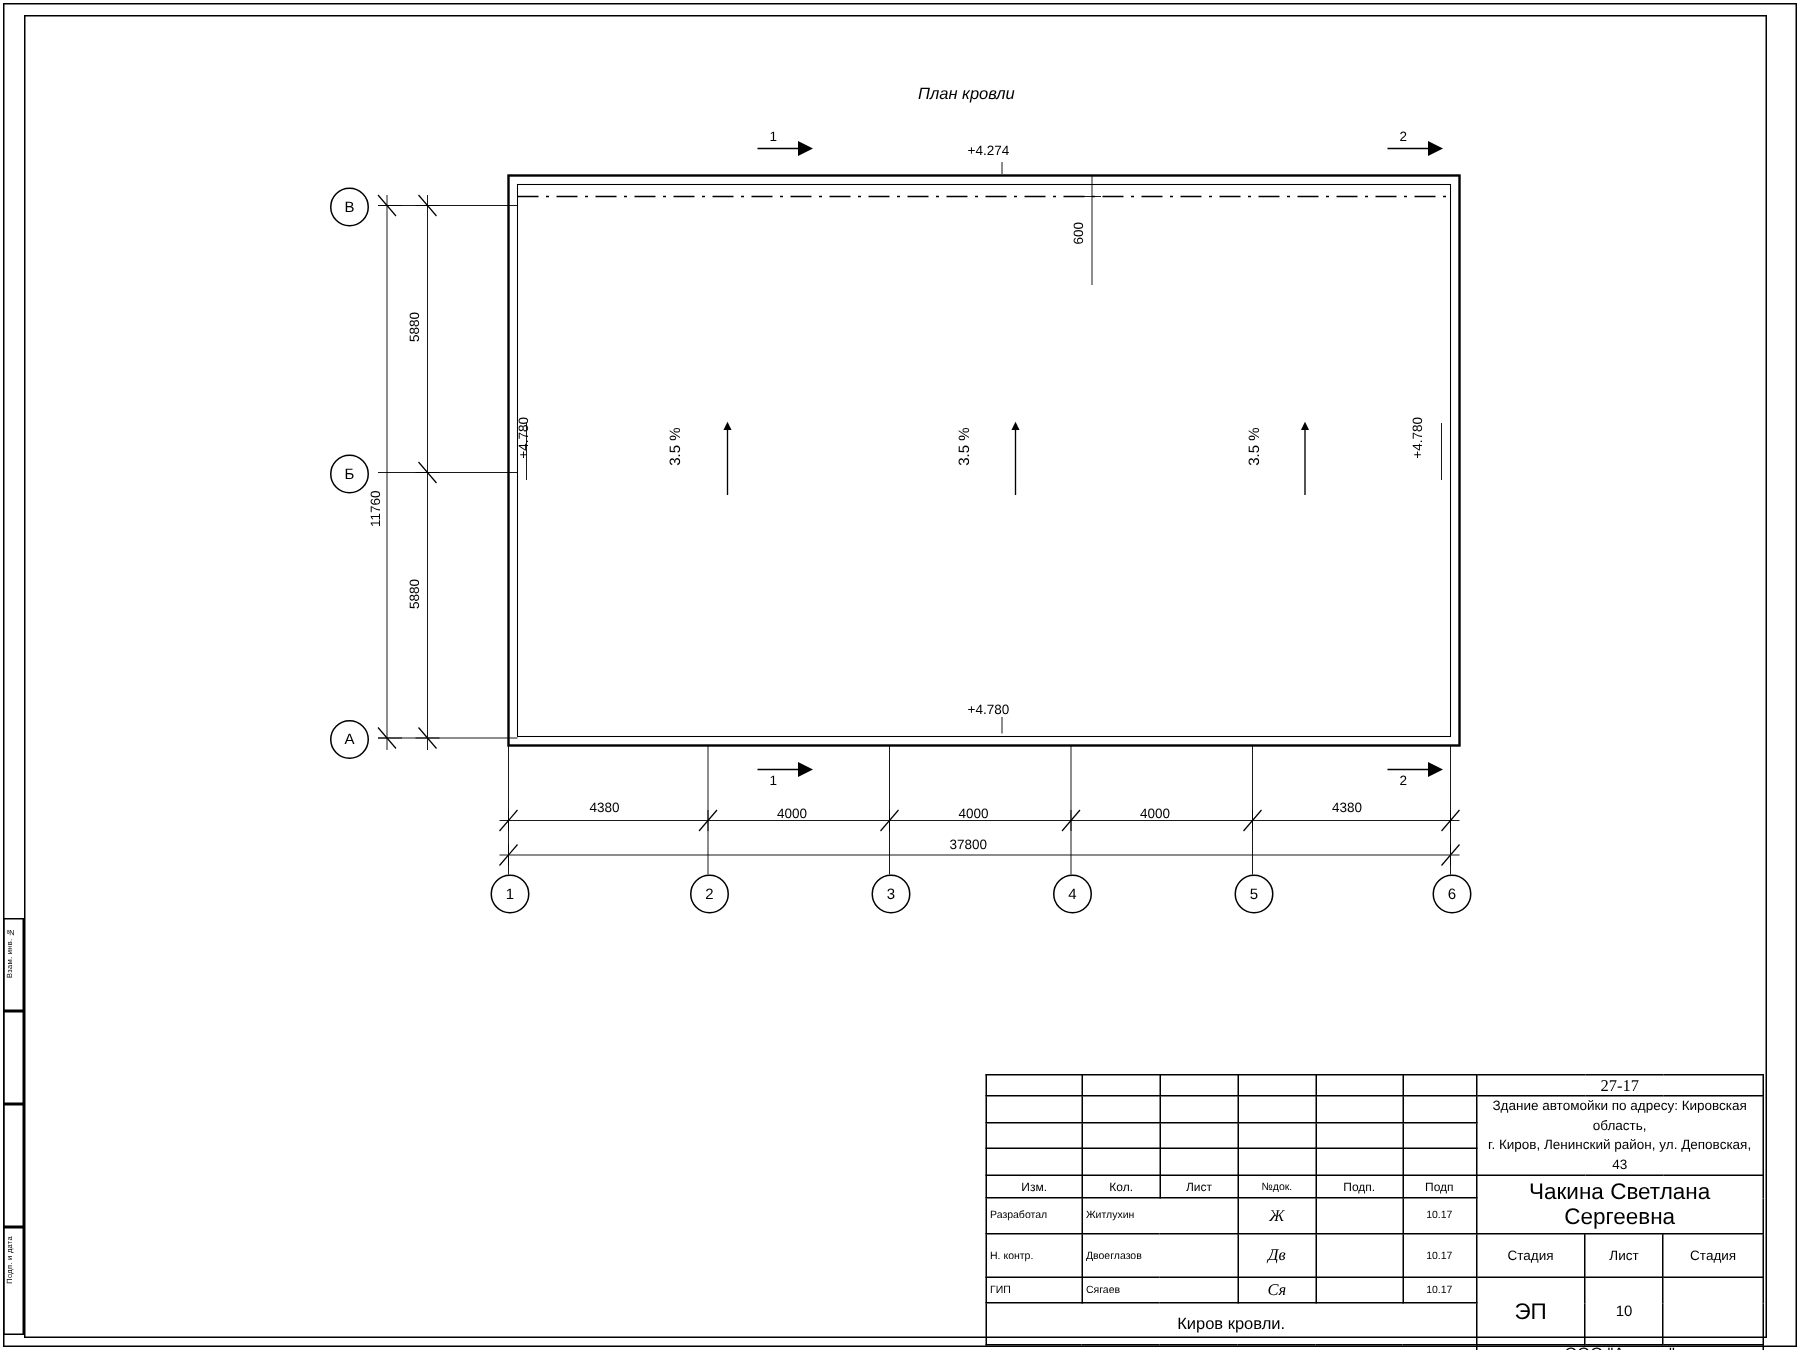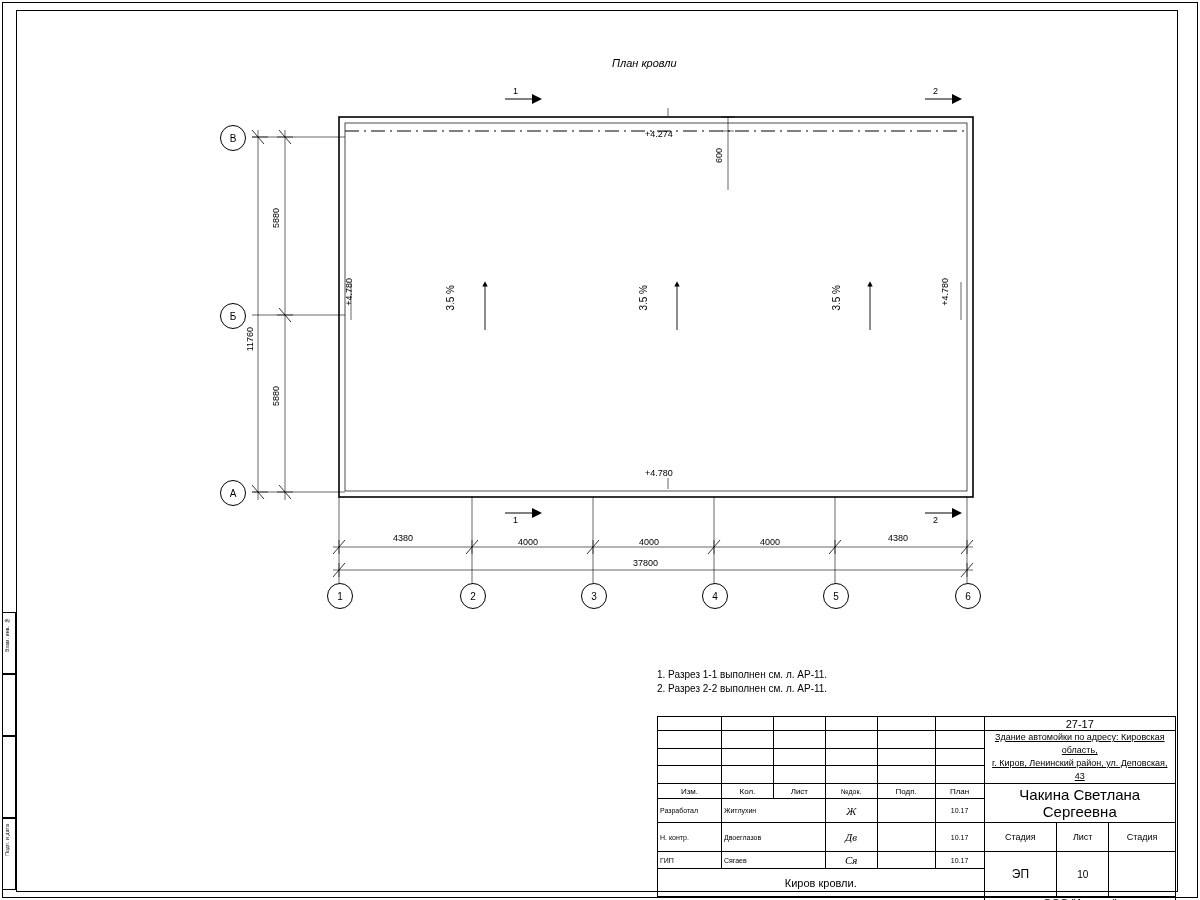--- a/index.html
+++ b/index.html
@@ -151,52 +151,48 @@
 
   <div class="lbl9" style="left:393px;top:533px;">4380</div>
   <div class="lbl9" style="left:518px;top:537px;">4000</div>
   <div class="lbl9" style="left:639px;top:537px;">4000</div>
   <div class="lbl9" style="left:760px;top:537px;">4000</div>
   <div class="lbl9" style="left:888px;top:533px;">4380</div>
   <div class="lbl9" style="left:633px;top:558px;">37800</div>
 
   <div class="lbl9 rot90" style="left:714px;top:148px;">600</div>
 
-  <div class="lbl9" style="left:645px;top:95px;margin-top:34px;">+4.274</div>
+  <div class="lbl9" style="left:645px;top:95px;">+4.274</div>
   <div class="lbl9 rot90" style="left:344px;top:278px;">+4.780</div>
   <div class="lbl9 rot90" style="left:940px;top:278px;">+4.780</div>
   <div class="lbl9" style="left:645px;top:468px;">+4.780</div>
 
   <div class="lbl rot90" style="left:445px;top:285px;">3.5 %</div>
   <div class="lbl rot90" style="left:638px;top:285px;">3.5 %</div>
   <div class="lbl rot90" style="left:831px;top:285px;">3.5 %</div>
 
   <div class="lbl9" style="left:513px;top:86px;">1</div>
   <div class="lbl9" style="left:933px;top:86px;">2</div>
   <div class="lbl9" style="left:513px;top:515px;">1</div>
   <div class="lbl9" style="left:933px;top:515px;">2</div>
 
-  <div class="notes" style="left:657px;top:668px;">
-    <div>1. Разрез 1-1 выполнен см. л. АР-11.</div>
-    <div>2. Разрез 2-2 выполнен см. л. АР-11.</div>
-  </div>
 
   <div class="stamp">
     <table>
       <tbody>
-          <tr style="height:14px;">
+          <tr style="height:14px;font-family:Liberation Serif, serif;">
         <td style="width:34px;"></td>
         <td style="width:30px;"></td>
         <td style="width:30px;"></td>
         <td style="width:30px;"></td>
         <td style="width:34px;"></td>
         <td style="width:28px;"></td>
         <td colspan="5" class="c" style="font-size:11px;">27-17</td>
       </tr>
-      <tr style="height:14px;text-decoration:underline;">
+      <tr style="height:14px;">
         <td></td>
         <td></td>
         <td></td>
         <td></td>
         <td></td>
         <td></td>
         <td colspan="5" rowspan="3" class="c" style="font-size:9px;line-height:13px;">
           <div>Здание автомойки по адресу: Кировская область,</div>
           <div>г. Киров, Ленинский район, ул. Деповская, 43</div>
         </td>
@@ -216,21 +212,21 @@
         <td></td>
         <td></td>
         <td></td>
       </tr>
       <tr style="height:15px;">
         <td class="c">Изм.</td>
         <td class="c">Кол.</td>
         <td class="c">Лист</td>
         <td class="c" style="font-size:7px;">№док.</td>
         <td class="c">Подп.</td>
-        <td class="c">План</td>
+        <td class="c">Подп</td>
         <td colspan="5" rowspan="2" class="c" style="font-size:15px;">Чакина Светлана Сергеевна</td>
       </tr>
       <tr style="height:24px;">
         <td style="font-size:7px;">Разработал</td>
         <td colspan="2" style="font-size:7px;">Житлухин</td>
         <td class="c sig">Ж</td>
         <td></td>
         <td class="c" style="font-size:7px;">10.17</td>
       </tr>
       <tr style="height:29px;">
@@ -242,21 +238,21 @@
         <td class="c" style="width:44px;font-size:9px;">Стадия</td>
         <td class="c" style="width:30px;font-size:9px;">Лист</td>
         <td class="c" style="width:40px;font-size:9px;">Стадия</td>
       </tr>
       <tr style="height:17px;">
         <td style="font-size:7px;">ГИП</td>
         <td colspan="2" style="font-size:7px;">Сягаев</td>
         <td class="c sig">Ся</td>
         <td></td>
         <td class="c" style="font-size:7px;">10.17</td>
-        <td rowspan="2" class="c" style="font-size:12px;">ЭП</td>
+        <td rowspan="2" class="c" style="font-size:15px;">ЭП</td>
         <td rowspan="2" class="c" style="font-size:10px;">10</td>
         <td rowspan="2" class="c" style="font-size:10px;"></td>
       </tr>
       <tr style="height:28px;">
         <td colspan="6" class="c" style="font-size:11px;">Киров кровли.</td>
       </tr>
       <tr style="height:0px;">
         <td colspan="6" style="border:none;"></td>
         <td colspan="3" class="c" style="font-size:11px;border-top:none;">ООО "Альянс"</td>
       </tr>

